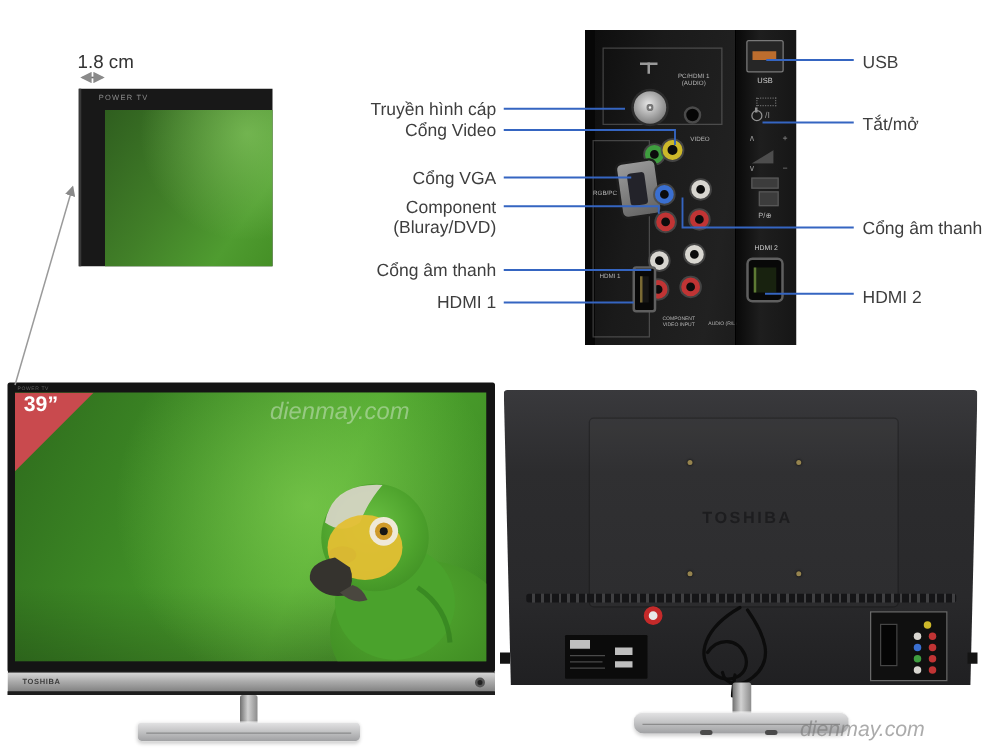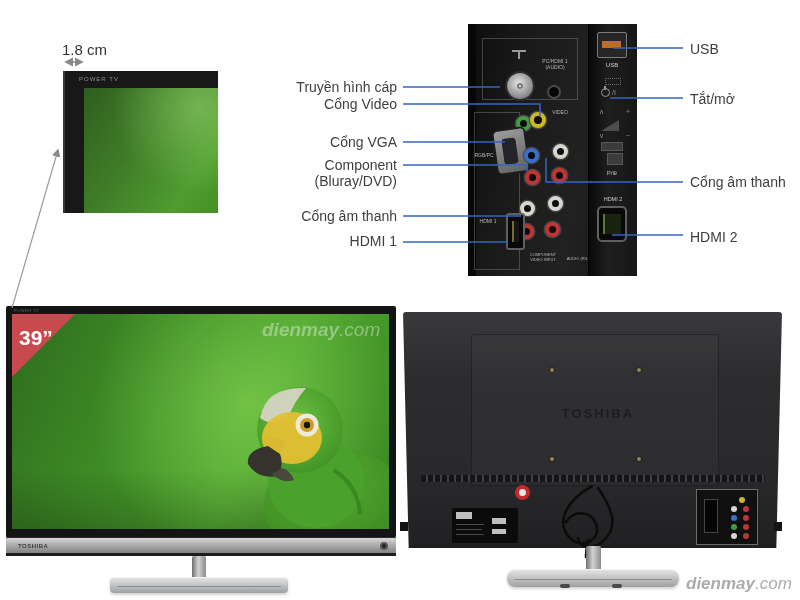--- a/index.html
+++ b/index.html
@@ -58,25 +58,25 @@
   .side-btn{position:absolute;background:#3c3c3c;border:1px solid #575757;box-sizing:border-box;}
 
   
   .front-tv{position:absolute;left:6px;top:306px;width:390px;height:232px;background:#141414;border-radius:2px;}
   .front-screen{position:absolute;left:6px;top:8px;width:377px;height:215px;overflow:hidden;
      background:radial-gradient(circle at 62% 42%, rgba(150,225,95,.50), rgba(0,0,0,0) 58%),
                 linear-gradient(0deg, rgba(0,0,0,.22), rgba(0,0,0,0) 28%),
                 linear-gradient(115deg,#2e6b1d 0%,#3f8d26 35%,#4ea52e 62%,#3a8522 100%);}
   .front-bezel-mark{position:absolute;left:8px;top:2px;font-size:4px;color:#6b6b6b;letter-spacing:.5px;opacity:.9;}
   .badge-tri{position:absolute;left:0;top:0;width:70px;height:70px;}
-  .badge-label{position:absolute;left:7px;top:12px;color:#fff;font-size:21px;font-weight:bold;}
+  .badge-label{position:absolute;left:7px;top:0;color:#fff;font-size:17px;font-weight:bold;}
   .watermark{position:absolute;font-style:italic;white-space:nowrap;}
   .wm-front{left:204px;top:5px;font-size:19px;color:rgba(225,238,222,.45);}
   .wm-back{left:640px;top:574px;font-size:17px;color:rgba(120,120,120,.62);}
-  .wm-bold{font-weight:bold;margin-left:46px;}
+  .wm-bold{font-weight:normal;}
   .soundbar{position:absolute;left:6px;top:537px;width:390px;height:16px;border-radius:2px;
      background:linear-gradient(180deg,#d7d7d7 0%,#ababab 45%,#7d7d7d 100%);border-top:1px solid #2a2a2a;}
   .soundbar-logo{position:absolute;left:12px;top:5px;font-size:6px;font-weight:bold;color:#3c3c3c;letter-spacing:.5px;}
   .soundbar-cam{position:absolute;right:8px;top:4px;width:8px;height:8px;border-radius:50%;background:#222;border:2px solid #565656;box-sizing:border-box;}
   .under-edge{position:absolute;left:6px;top:553px;width:390px;height:3px;background:#1d1d1d;}
   .stand-neck{position:absolute;background:linear-gradient(90deg,#6f6f6f,#d2d2d2 45%,#8b8b8b);border-radius:2px;}
   .stand-base{position:absolute;border-radius:4px;background:linear-gradient(180deg,#e3e3e4,#9fa0a2);
               border-top:1px solid #f3f3f3;box-shadow:0 2px 3px rgba(0,0,0,.18);}
   .stand-base::after{content:"";position:absolute;left:4%;right:4%;top:55%;height:1px;background:rgba(90,90,90,.5);}
 

